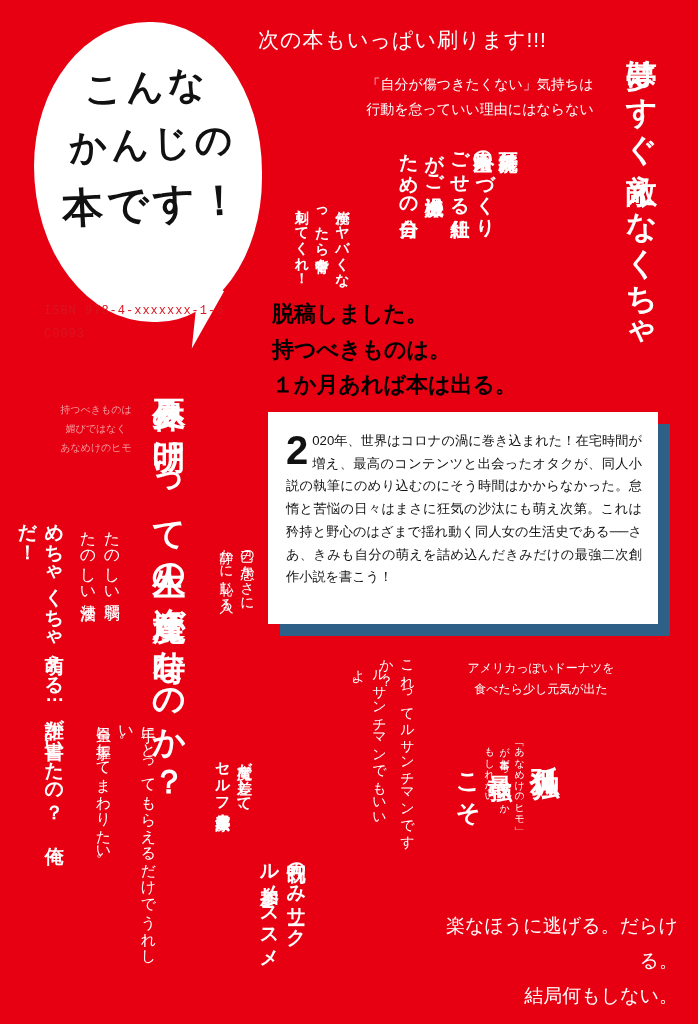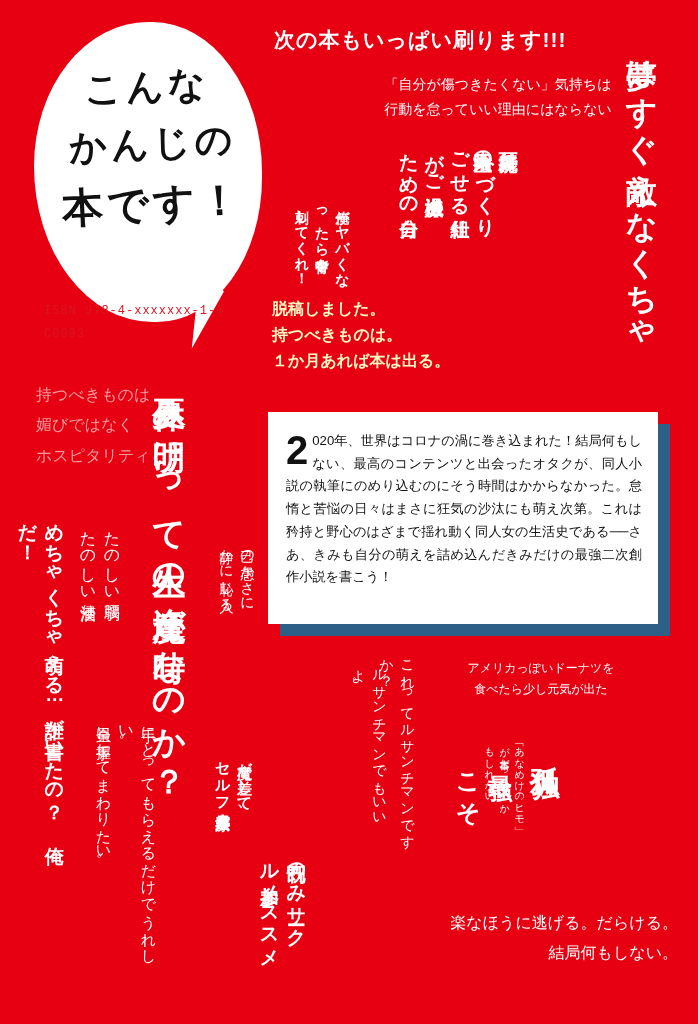--- a/index.html
+++ b/index.html
@@ -41,24 +41,24 @@
   .bl2{margin-left:6px;}
   .bl3{font-size:41px;}
 
   
   .v{writing-mode:vertical-rl;text-orientation:upright;}
   .abs{position:absolute;}
 
   
   .top-head{
     left:258px;top:26px;width:380px;
-    font-size:21px;font-weight:bold;letter-spacing:1px;color:#ffffff;margin-left:16px;
+    font-size:21px;font-weight:normal;letter-spacing:1px;color:#ffffff;
   }
   .top-sub{
-    left:348px;top:72px;width:300px;
+    left:330px;top:72px;width:300px;
     font-size:14px;line-height:1.75;color:#ffffff;text-align:center;
   }
 
   
   .dream{
     left:620px;top:36px;height:330px;
     font-size:31px;font-weight:bold;letter-spacing:2px;color:#ffffff;
   }
   .mizu{
     left:396px;top:140px;height:180px;
@@ -75,27 +75,27 @@
 
   
   .isbn{
     left:44px;top:300px;font-size:12px;color:#d9151f;letter-spacing:1px;
     line-height:1.9;font-family:"Liberation Mono", monospace;
   }
 
   
   .datsukou{
     left:272px;top:296px;width:340px;
-    font-size:16px;font-weight:bold;line-height:1.62;color:#fef9c3;
+    font-size:22px;font-weight:bold;line-height:1.62;color:#000000;
   }
 
   
   .hospi{
-    left:36px;top:380px;width:120px;
-    font-size:16px;line-height:1.9;color:#f49a9f;
+    left:36px;top:400px;width:120px;
+    font-size:10px;line-height:1.9;color:#f49a9f;text-align:center;
   }
 
   
   .summer{
     left:146px;top:372px;height:610px;
     font-size:33px;font-weight:bold;letter-spacing:2px;color:#ffffff;
   }
 
   
   .shadowbox{
@@ -163,21 +163,21 @@
   .kosozaikyo{
     left:452px;top:756px;height:78px;
     font-size:24px;font-weight:bold;letter-spacing:2px;color:#ffffff;
   }
   .rakurui{
     left:424px;top:852px;width:250px;
     font-size:30px;font-weight:bold;letter-spacing:3px;color:#ffffff;
   }
   .raku-sub{
     left:414px;top:908px;width:264px;
-    font-size:16px;line-height:1.85;color:#ffffff;text-align:right;
+    font-size:19px;line-height:1.85;color:#ffffff;text-align:right;
   }
 </style>
 </head>
 <body>
 
 <div class="page">
 
   <div class="balloon"></div>
   <div class="balloon-tail"></div>
   <div class="balloon-text">
@@ -219,30 +219,30 @@
 
   <div class="abs datsukou">
     <div>脱稿しました。</div>
     <div>持つべきものは。</div>
     <div>１か月あれば本は出る。</div>
   </div>
 
   <div class="abs hospi">
     <div>持つべきものは</div>
     <div>媚びではなく</div>
-    <div>ホスピタリティ</div>
+    <div>あなめけのヒモ</div>
   </div>
 
   <div class="abs v summer">夏休み明けって人生の逢魔が時なのか？</div>
 
   <div class="abs shadowbox"></div>
   <div class="abs whitebox"></div>
   <div class="abs bodytext">
     <span class="dropcap">2</span>
-    <span>020年、世界はコロナの渦に巻き込まれた！結局何もしない、最高のコンテンツと出会ったオタクが、同人小説の執筆にのめり込むのにそう時間はかからなかった。怠惰と苦悩の日々はまさに狂気の沙汰にも萌え次第。これは矜持と野心のはざまで揺れ動く同人女の生活史である──さあ、きみも自分の萌えを詰め込んだきみだけの最強二次創作小説を書こう！</span>
+    <span>020年、世界はコロナの渦に巻き込まれた！在宅時間が増え、最高のコンテンツと出会ったオタクが、同人小説の執筆にのめり込むのにそう時間はかからなかった。怠惰と苦悩の日々はまさに狂気の沙汰にも萌え次第。これは矜持と野心のはざまで揺れ動く同人女の生活史である──さあ、きみも自分の萌えを詰め込んだきみだけの最強二次創作小説を書こう！</span>
   </div>
 
   <div class="abs v mecha">めちゃくちゃ萌える…誰が書いたの？ 俺だ！</div>
   <div class="abs v tanoshii">
     <div>たのしい弱腰</div>
     <div>たのしい酒浸り</div>
   </div>
   <div class="abs v onore" style="white-space:pre-line">己の愚かさに
 静かに恥じ入る</div>
   <div class="abs v te-ni" style="white-space:pre-line">手にとってもらえるだけでうれしい。

